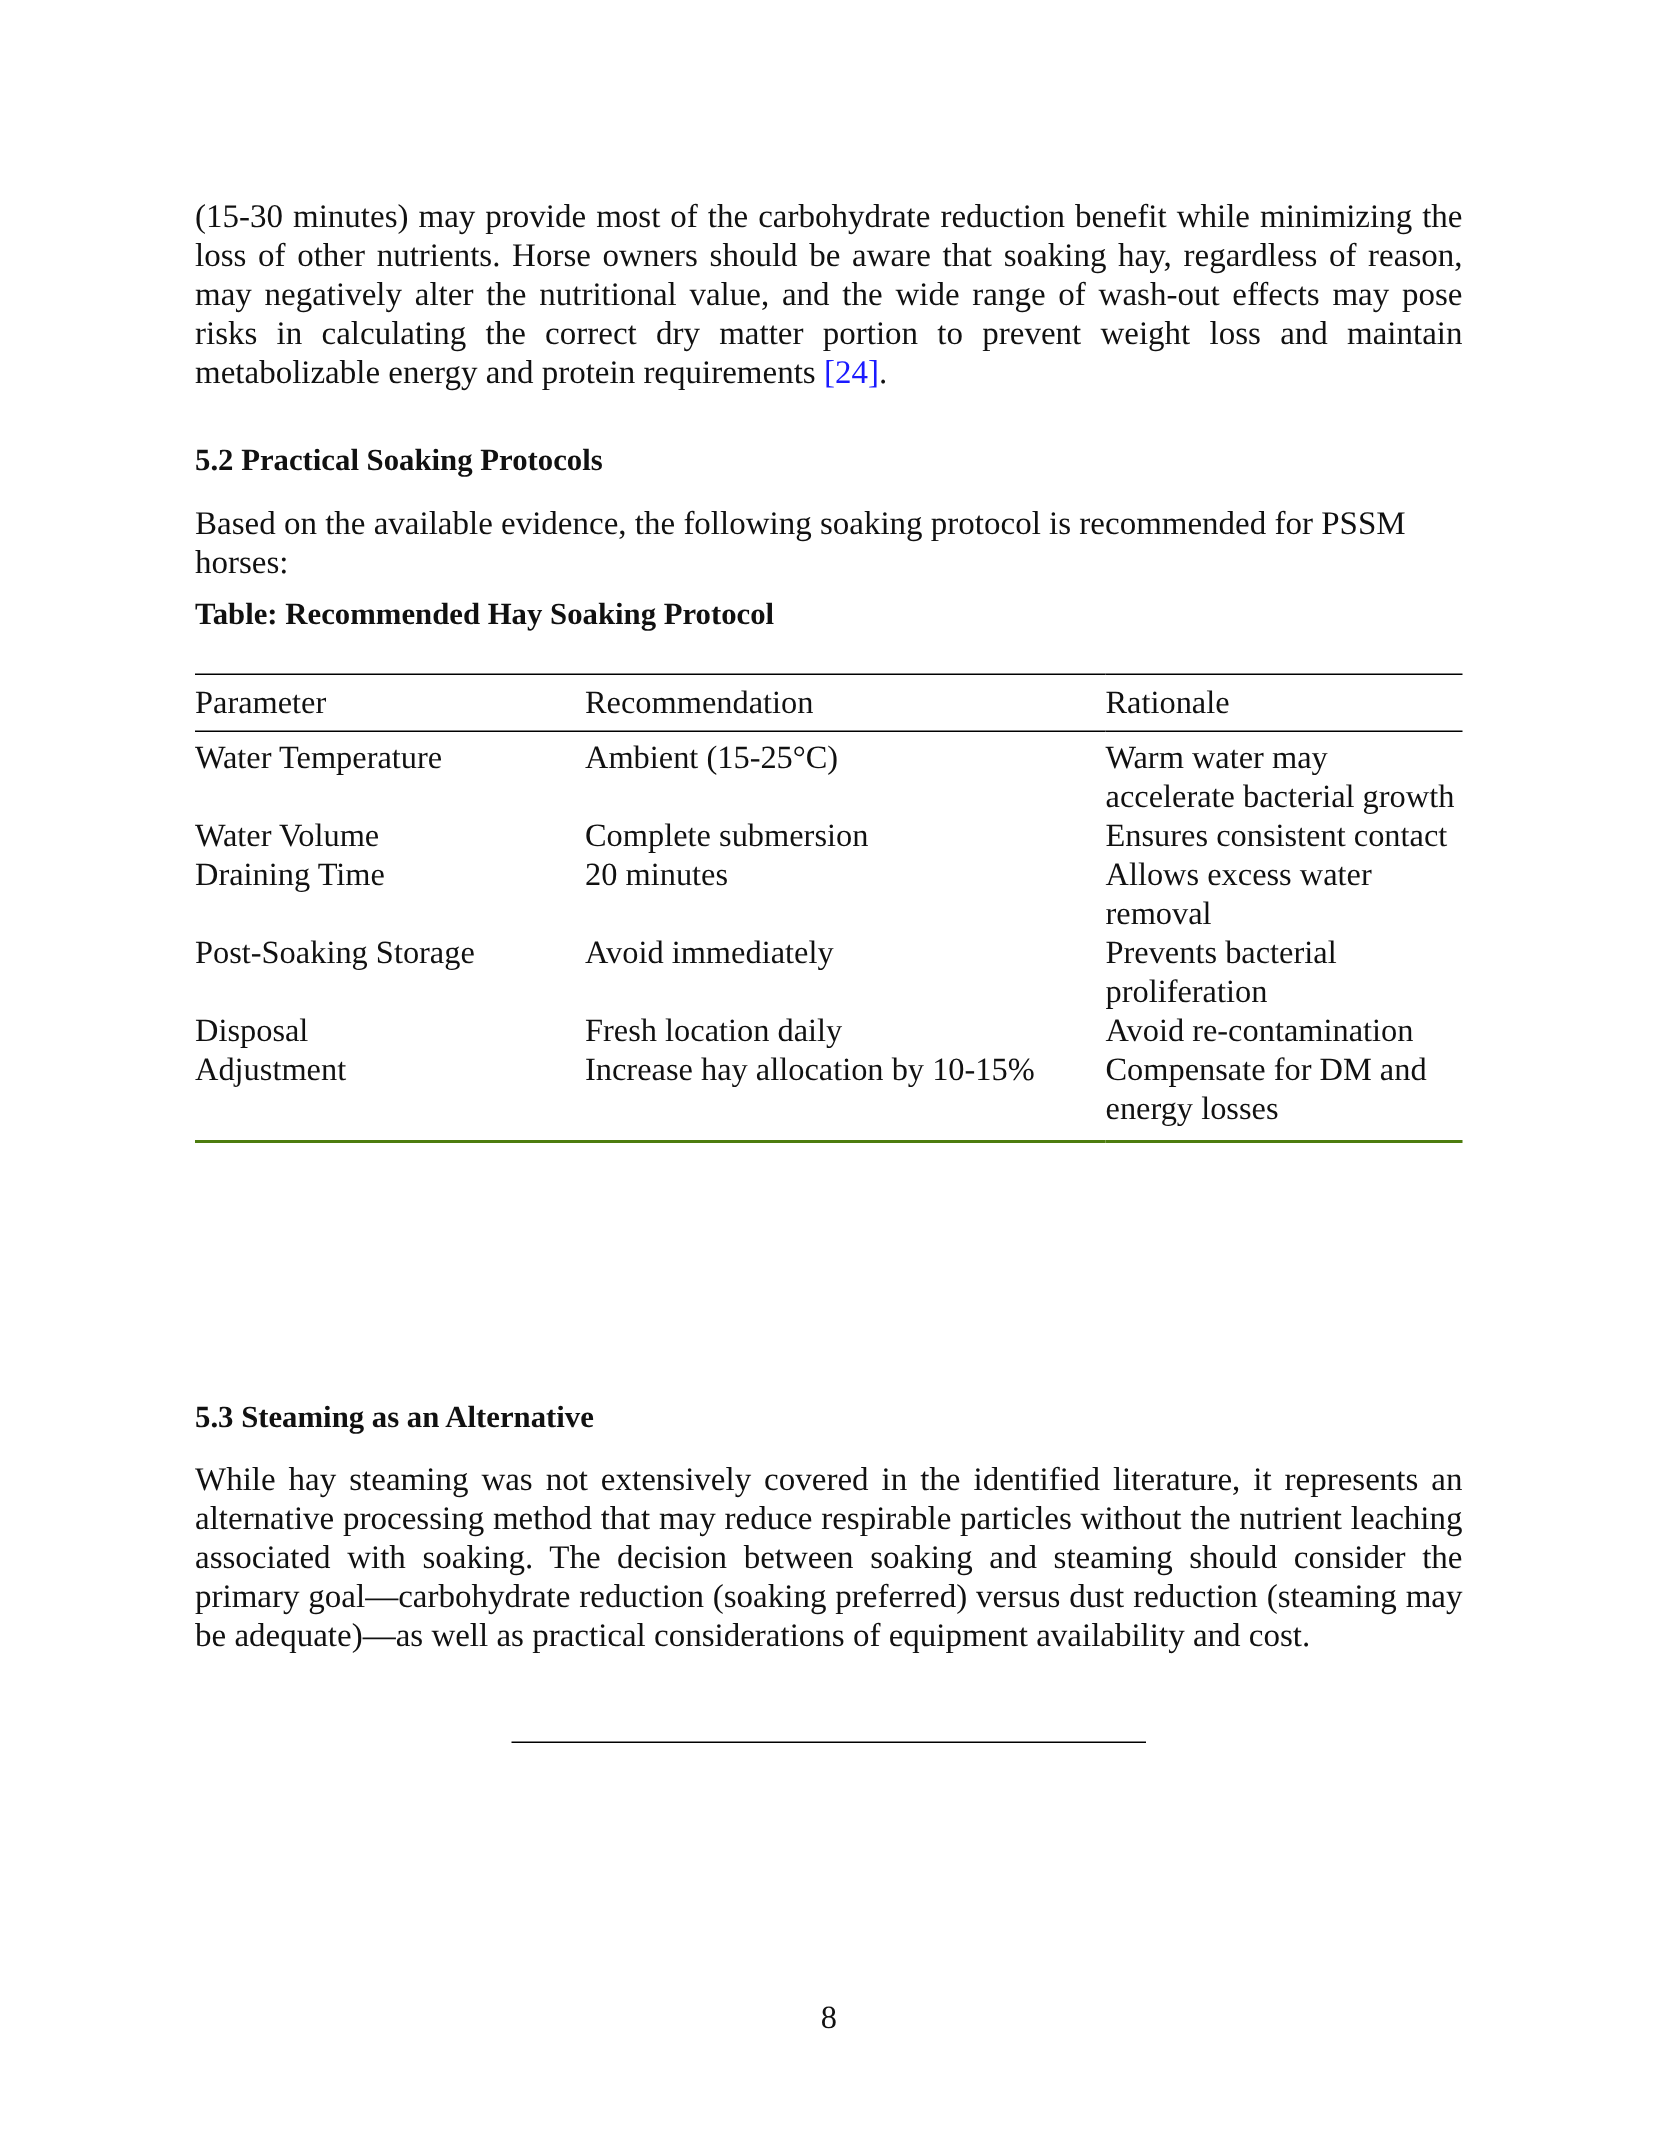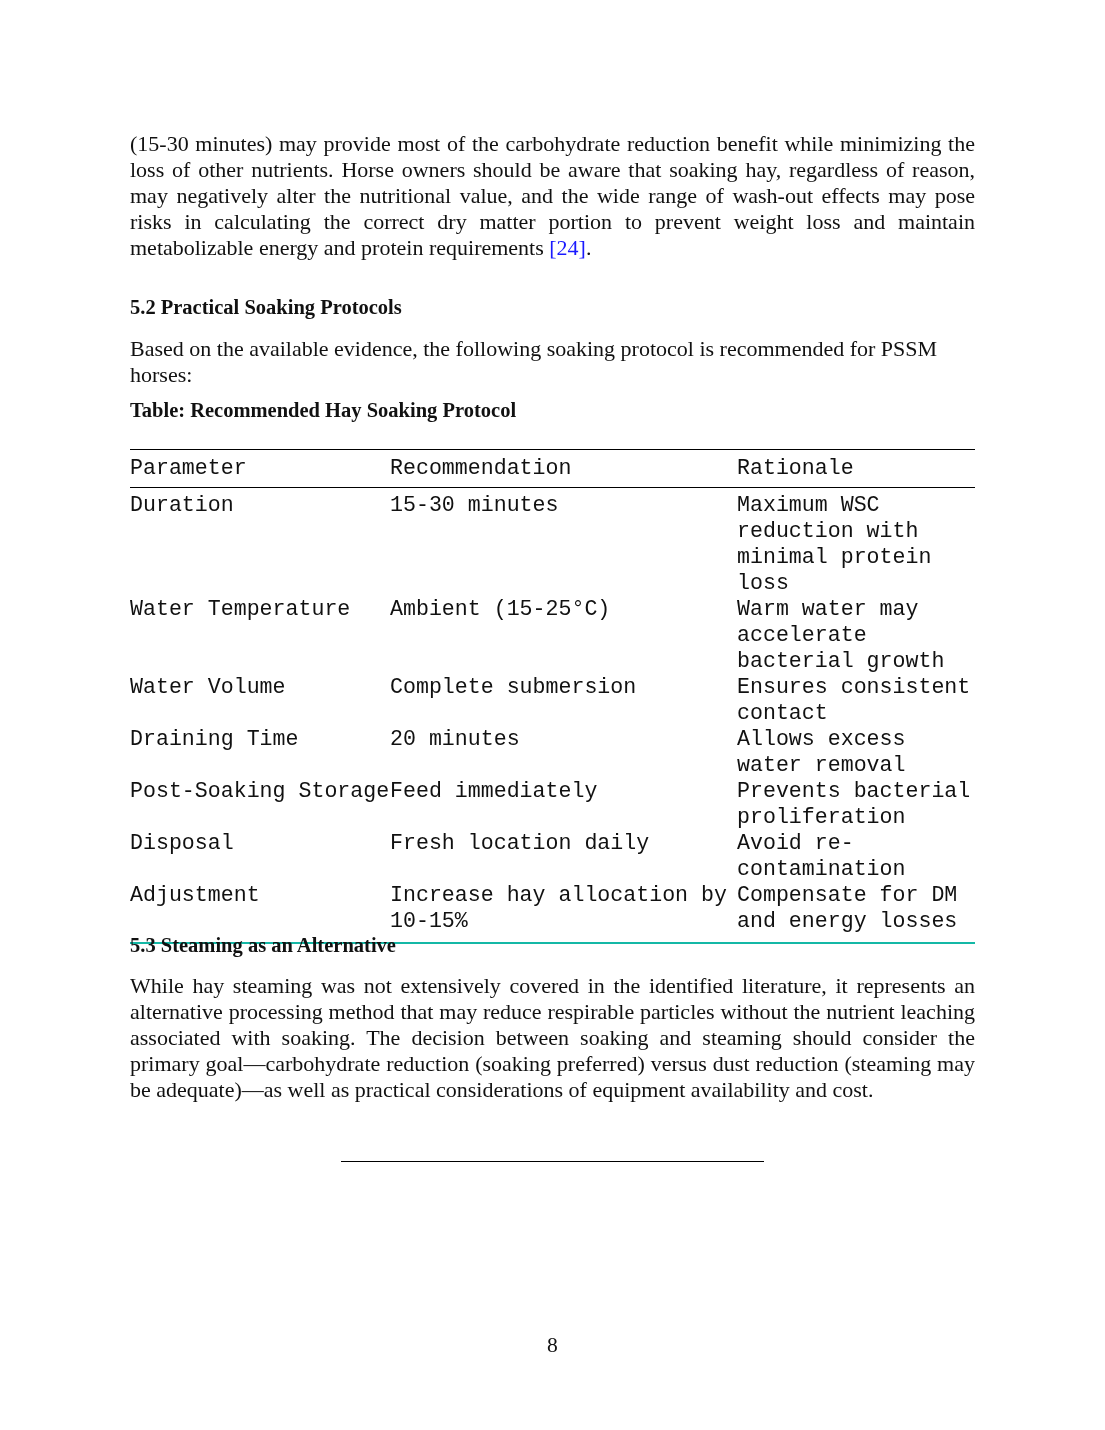--- a/index.html
+++ b/index.html
@@ -20,23 +20,23 @@
       position: absolute; left: 0; margin: 0;
       font-family: "Liberation Serif", "DejaVu Serif", serif;
       font-weight: bold; font-size: 20.5px; line-height: 24px;
     }
     .h52 { top: 295px; }
     .p2 { position: absolute; top: 336px; left: 0; width: 845px; text-align: left; }
     .tcap { top: 398px; }
     table.protocol {
       position: absolute; top: 449px; left: 0; width: 845px;
       border-collapse: collapse;
-      font-family: Liberation Mono, monospace;
+      font-family: Liberation Serif, serif;
       font-size: 21.6px; line-height: 26px;
-      border-top: 1.3px solid #000; border-bottom: 2px solid #14b8a6;
+      border-top: 1.3px solid #000; border-bottom: 2px solid #4d7c0f;
     }
     table.protocol th {
       font-weight: normal; text-align: left; vertical-align: top;
       padding: 5px 0 6px 0; border-bottom: 1.3px solid #000;
     }
     table.protocol td { vertical-align: top; padding: 0; }
     table.protocol tbody tr:first-child td { padding-top: 4px; }
     table.protocol tbody tr:last-child td { padding-bottom: 8px; }
     .c1 { width: 260px; }
     .c2 { width: 347px; }
@@ -65,42 +65,37 @@
   <table class="protocol">
     <thead>
       <tr>
         <th class="c1">Parameter</th>
         <th class="c2">Recommendation</th>
         <th class="c3">Rationale</th>
       </tr>
     </thead>
     <tbody>
       <tr>
-        <td>Duration</td>
-        <td>15-30 minutes</td>
-        <td>Maximum WSC reduction with minimal protein loss</td>
-      </tr>
-      <tr>
         <td>Water Temperature</td>
         <td>Ambient (15-25°C)</td>
         <td>Warm water may accelerate bacterial growth</td>
       </tr>
       <tr>
         <td>Water Volume</td>
         <td>Complete submersion</td>
         <td>Ensures consistent contact</td>
       </tr>
       <tr>
         <td>Draining Time</td>
         <td>20 minutes</td>
         <td>Allows excess water removal</td>
       </tr>
       <tr>
         <td>Post-Soaking Storage</td>
-        <td>Feed immediately</td>
+        <td>Avoid immediately</td>
         <td>Prevents bacterial proliferation</td>
       </tr>
       <tr>
         <td>Disposal</td>
         <td>Fresh location daily</td>
         <td>Avoid re-contamination</td>
       </tr>
       <tr>
         <td>Adjustment</td>
         <td>Increase hay allocation by 10-15%</td>

